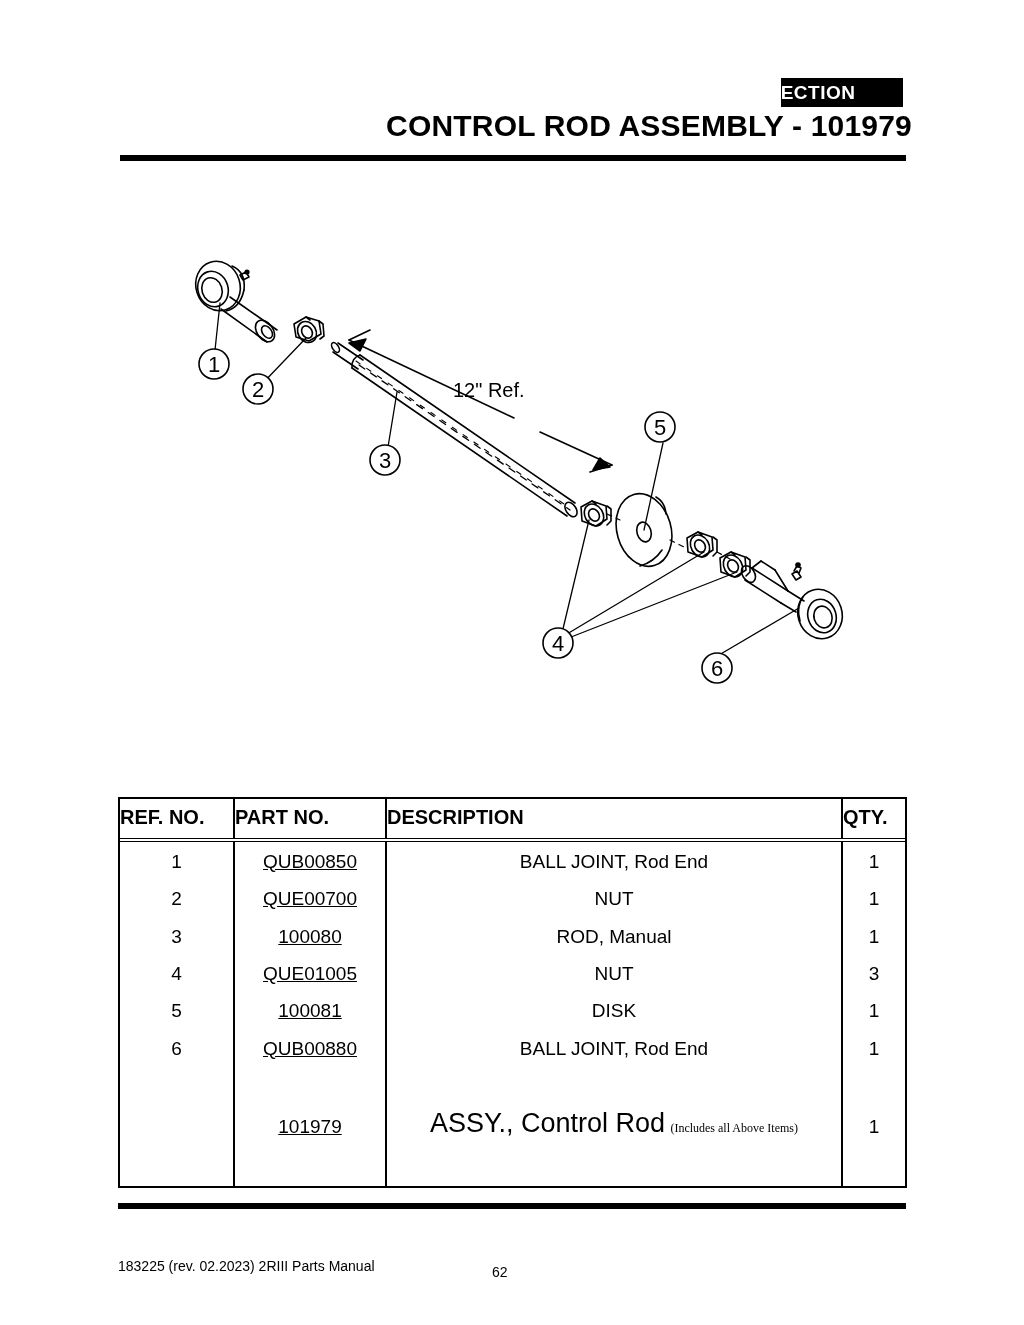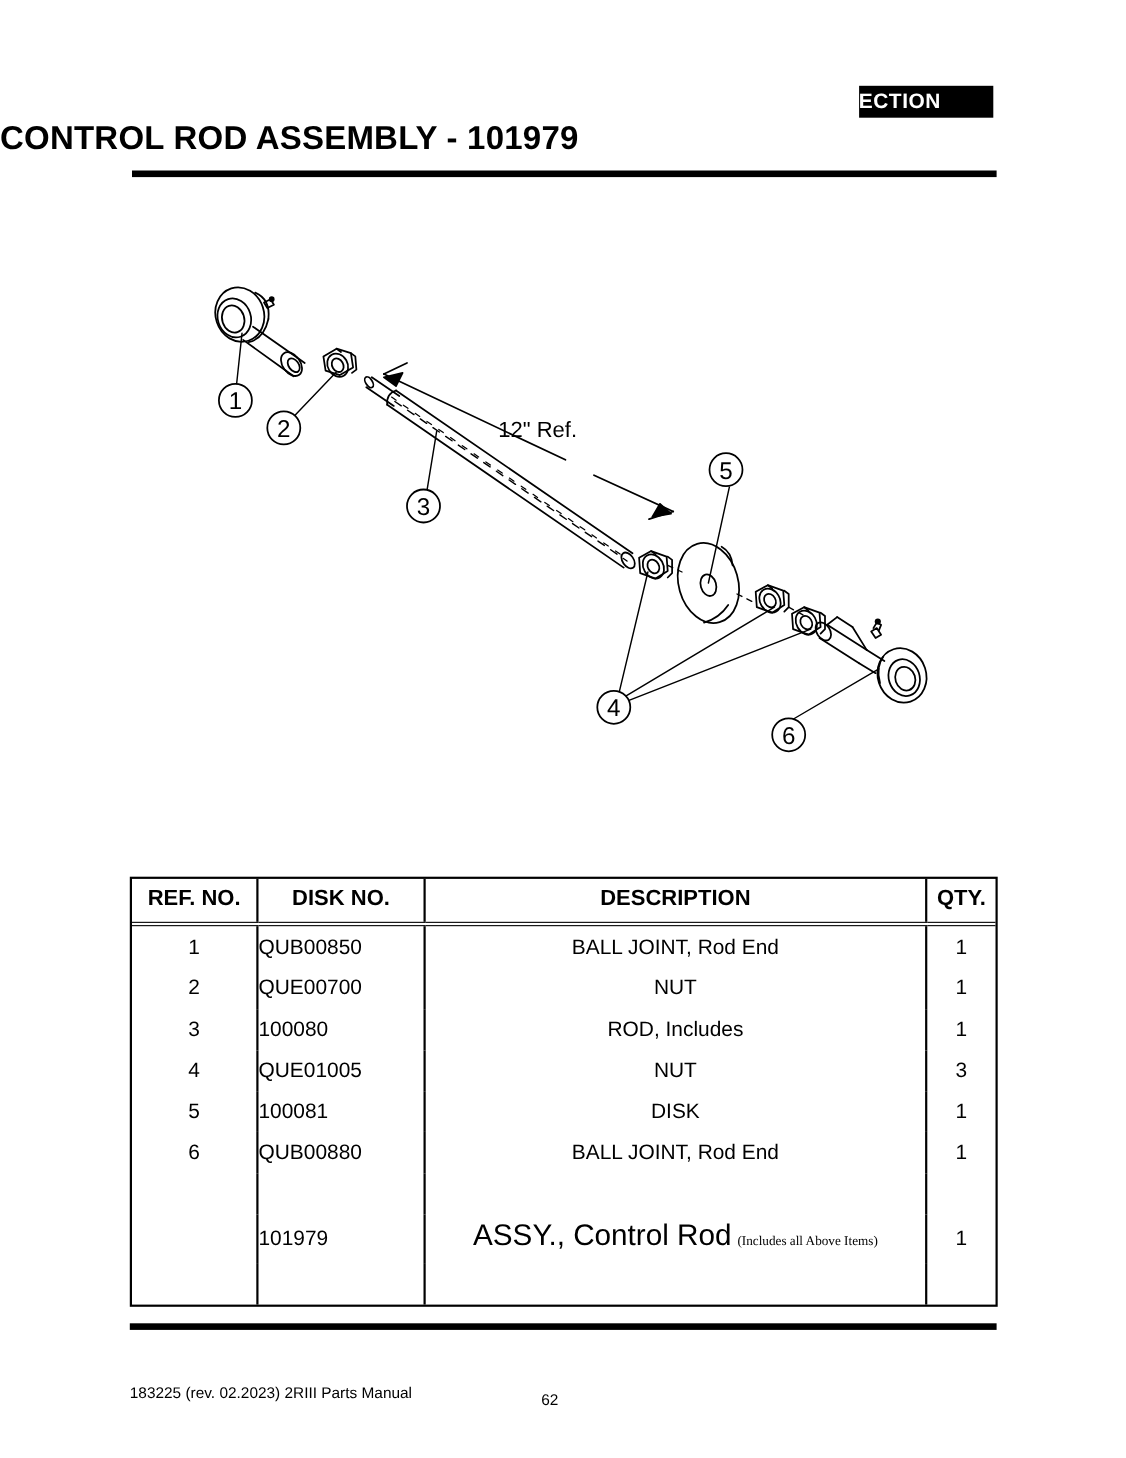--- a/index.html
+++ b/index.html
@@ -37,21 +37,21 @@
     justify-content: center;
     gap: 40px;
   }
   #section-badge .sec-word { margin-right: 10px; }
 
   #page-title {
     position: absolute;
     left: 0;
     top: 109px;
     width: 912px;
-    text-align: left;
+    text-align: right;
     font-size: 30px;
     font-weight: bold;
     letter-spacing: 0.2px;
     white-space: nowrap;
   }
 
   .rule-thick {
     position: absolute;
     background: #000000;
   }
@@ -95,41 +95,41 @@
     table-layout: fixed;
   }
   table.pt col.c-ref  { width: 114px; }
   table.pt col.c-part { width: 152px; }
   table.pt col.c-desc { width: 456px; }
   table.pt col.c-qty  { width: 63px; }
 
   table.pt thead th {
     font-size: 20px;
     font-weight: bold;
-    text-align: center;
+    text-align: left;
     padding: 3px 0 5px 0;
     border-right: 2px solid #000;
     border-bottom: 4px double #000;
     height: 31px;
     vertical-align: middle;
   }
   table.pt thead th:last-child { border-right: none; }
 
   table.pt tbody td {
     font-size: 19px;
     border-right: 2px solid #000;
     padding: 0;
     height: 25px;
     line-height: 25px;
     vertical-align: middle;
   }
   table.pt tbody td:last-child { border-right: none; }
 
   td.ref  { text-align: center; }
-  td.part { text-align: left; padding-left: 25px; }
+  td.part { text-align: center; padding-left: 25px; text-decoration: underline; }
   td.desc { text-align: center; padding-left: 11px; }
   td.qty  { text-align: center; }
 
   tr.spacer td { height: 25px; }
   tr.filler td { height: auto; }
   .desc-big   { font-size: 27px; }
   .desc-small { font-size: 12px; font-family: Liberation Serif, serif; }
 
   
   #footer-left {
@@ -336,42 +336,42 @@
     <table class="pt">
       <colgroup>
         <col class="c-ref">
           <col class="c-part">
           <col class="c-desc">
           <col class="c-qty">
       </colgroup>
       <thead>
         <tr>
           <th>REF. NO.</th>
-          <th>DISK NO.</th>
+          <th>PART NO.</th>
           <th>DESCRIPTION</th>
           <th>QTY.</th>
         </tr>
       </thead>
       <tbody>
         <tr>
           <td class="ref">1</td>
           <td class="part">QUB00850</td>
           <td class="desc">BALL JOINT, Rod End</td>
           <td class="qty">1</td>
         </tr>
         <tr>
           <td class="ref">2</td>
           <td class="part">QUE00700</td>
           <td class="desc">NUT</td>
           <td class="qty">1</td>
         </tr>
         <tr>
           <td class="ref">3</td>
           <td class="part">100080</td>
-          <td class="desc">ROD, Includes</td>
+          <td class="desc">ROD, Manual</td>
           <td class="qty">1</td>
         </tr>
         <tr>
           <td class="ref">4</td>
           <td class="part">QUE01005</td>
           <td class="desc">NUT</td>
           <td class="qty">3</td>
         </tr>
         <tr>
           <td class="ref">5</td>

